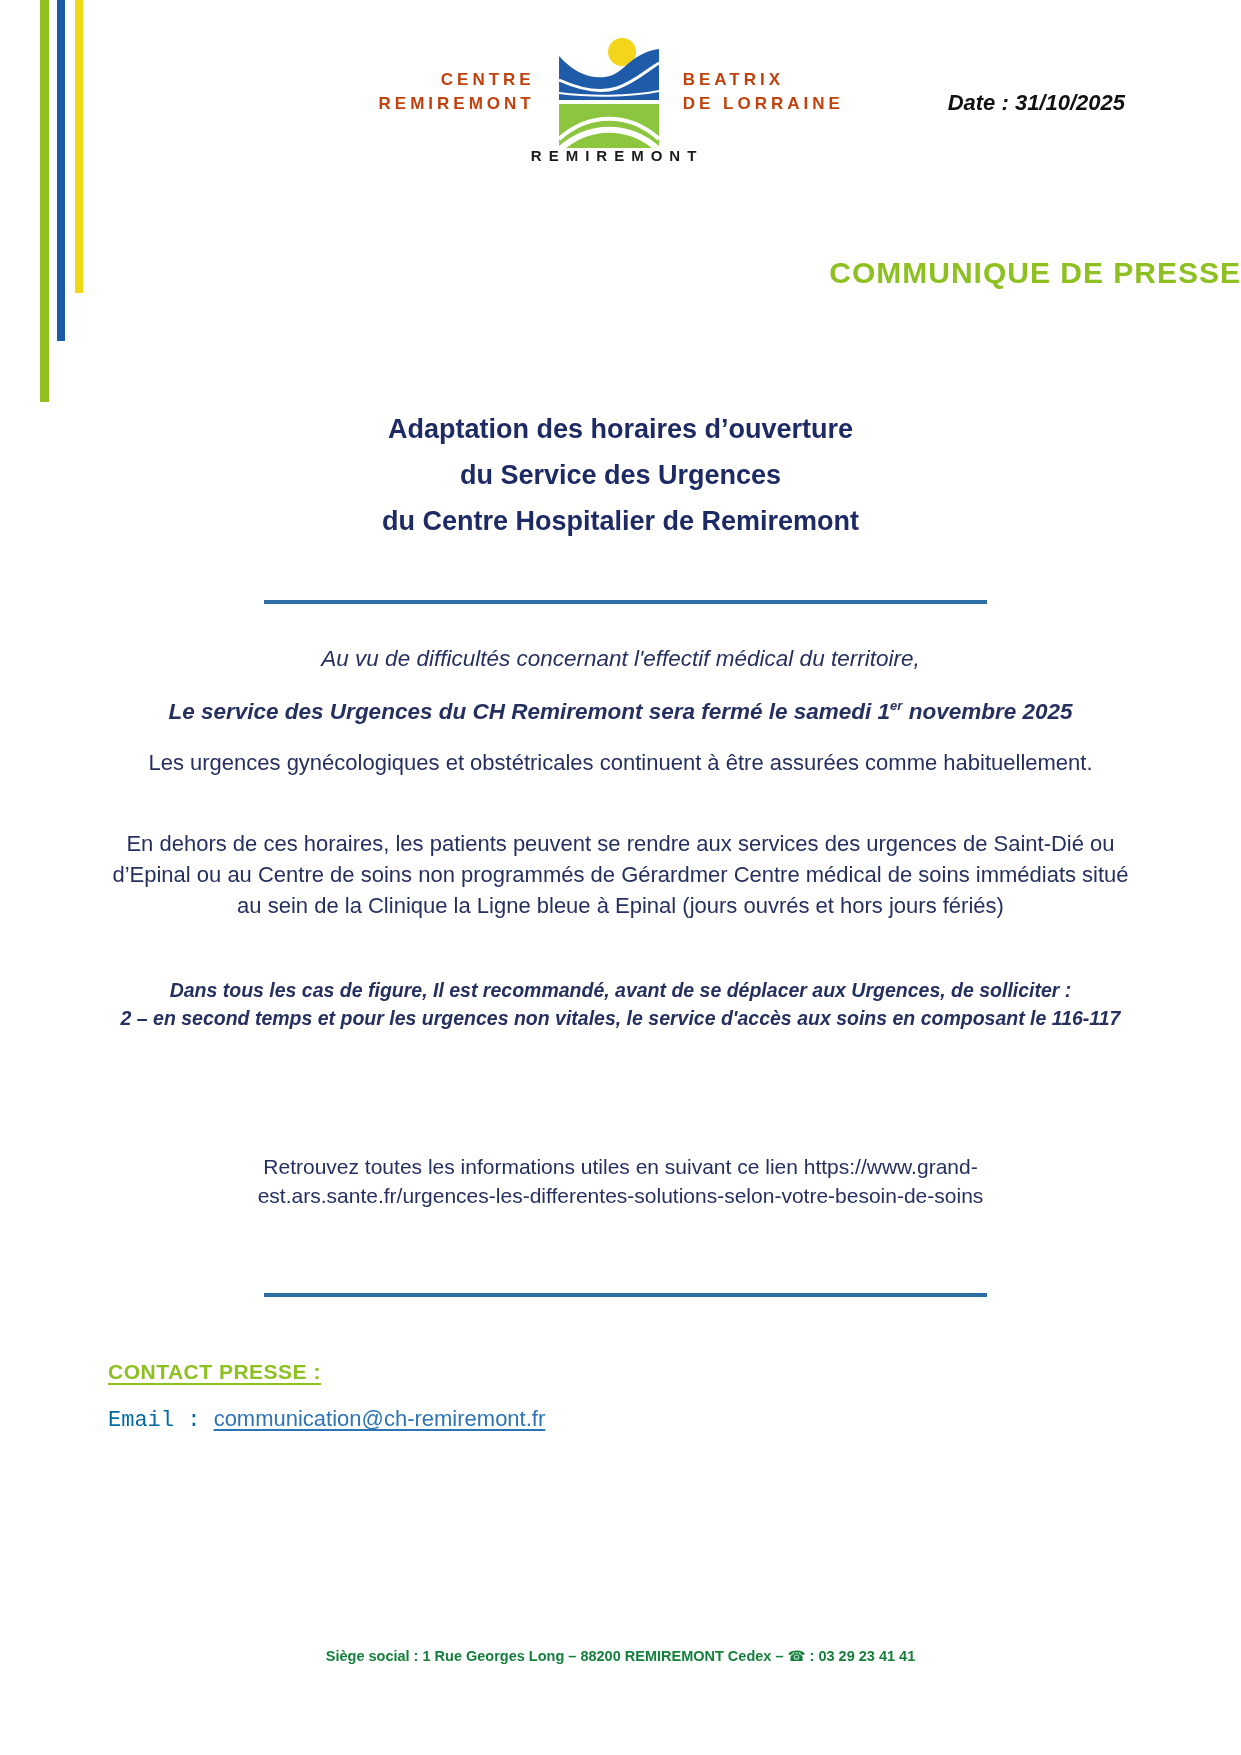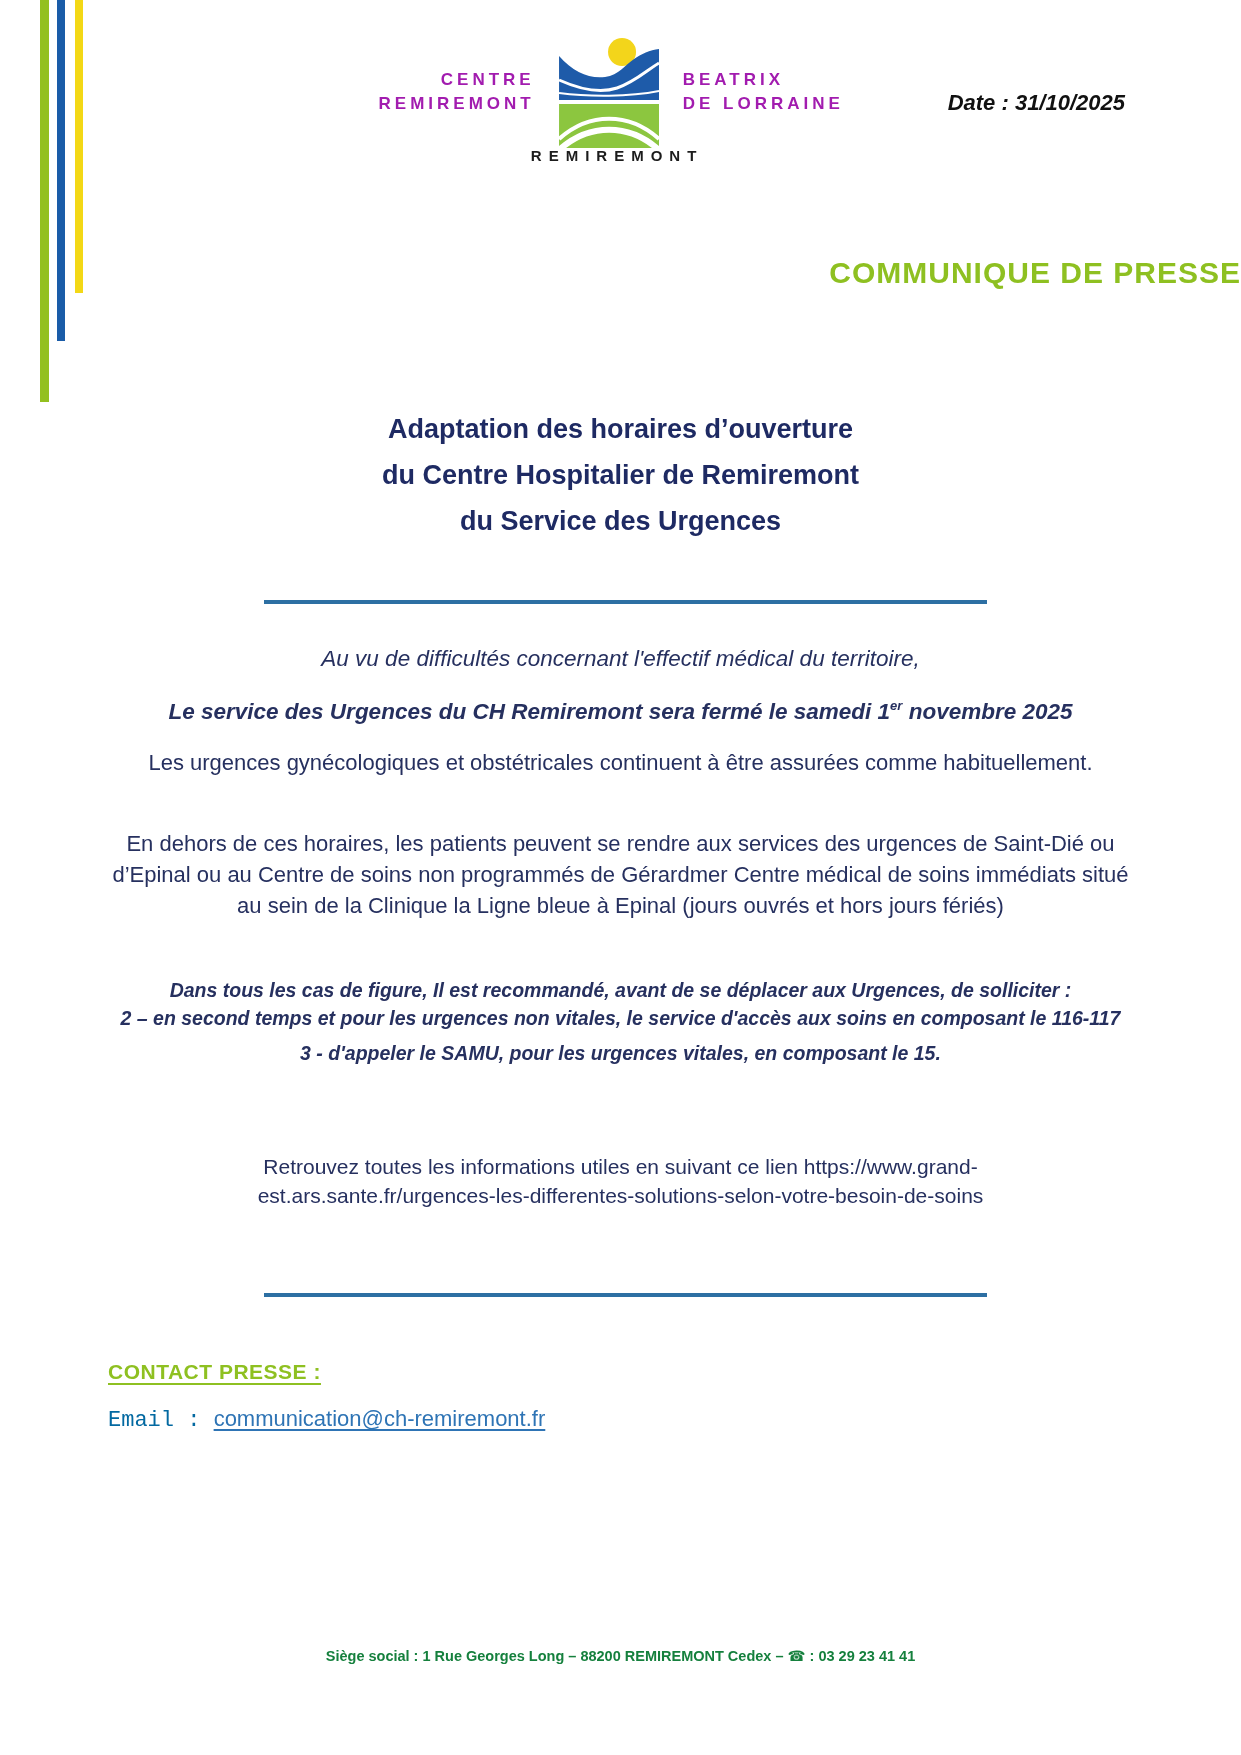--- a/index.html
+++ b/index.html
@@ -11,21 +11,21 @@
   .bar{position:absolute;top:0;}
   .bar.green{left:40px;width:9px;height:402px;background:#93c01f;}
   .bar.blue{left:57px;width:8px;height:341px;background:#1a5ca8;}
   .bar.yellow{left:75px;width:8px;height:293px;background:#f3d816;}
 
   
   .logo-row{
     position:absolute;top:36px;left:50%;transform:translateX(-52%);
     display:flex;align-items:center;gap:24px;
   }
-  .logo-text{font-weight:bold;color:#a21caf;font-size:17px;line-height:24px;letter-spacing:4px;white-space:nowrap;}
+  .logo-text{font-weight:bold;color:#c2410c;font-size:17px;line-height:24px;letter-spacing:4px;white-space:nowrap;}
   .logo-text.left{text-align:right;}
   .logo-text.right{text-align:left;}
   .logo-bottom{
     position:absolute;top:147px;left:50%;transform:translateX(-52%);
     font-weight:bold;color:#1c1c1c;font-size:15px;letter-spacing:7px;white-space:nowrap;
   }
   .date{
     position:absolute;top:90px;right:116px;
     font-weight:bold;font-style:italic;font-size:22px;color:#111111;
   }
@@ -94,38 +94,37 @@
   </div>
 </div>
 <div class="logo-bottom">REMIREMONT</div>
 
 <div class="date">Date : 31/10/2025</div>
 
 <div class="kicker">COMMUNIQUE DE PRESSE</div>
 
 <div class="doc-title">
   <div>Adaptation des horaires d’ouverture</div>
+  <div>du Service des Urgences</div>
   <div>du Centre Hospitalier de Remiremont</div>
-  <div>du Service des Urgences</div>
 </div>
 
 <div class="divider one"></div>
 
 <div class="para intro">Au vu de difficultés concernant l'effectif médical du territoire,</div>
 
 <div class="para closure"><span>Le service des Urgences du CH Remiremont sera fermé le samedi 1</span><sup>er</sup><span> novembre 2025</span></div>
 
 <div class="para gyneco">Les urgences gynécologiques et obstétricales continuent à être assurées comme habituellement.</div>
 
 <div class="para alternatives">En dehors de ces horaires, les patients peuvent se rendre aux services des urgences de Saint-Dié ou d’Epinal ou au Centre de soins non programmés de Gérardmer Centre médical de soins immédiats situé au sein de la Clinique la Ligne bleue à Epinal (jours ouvrés et hors jours fériés)</div>
 
 <div class="para recos">
   <div>Dans tous les cas de figure, Il est recommandé, avant de se déplacer aux Urgences, de solliciter :</div>
   <div>2 – en second temps et pour les urgences non vitales, le service d'accès aux soins en composant le 116-117</div>
-  <div class="r3">3 - d'appeler le SAMU, pour les urgences vitales, en composant le 15.</div>
 </div>
 
 <div class="para moreinfo">Retrouvez toutes les informations utiles en suivant ce lien https://www.grand-est.ars.sante.fr/urgences-les-differentes-solutions-selon-votre-besoin-de-soins</div>
 
 <div class="divider two"></div>
 
 <div class="contact-heading">CONTACT PRESSE :</div>
 <div class="email-line">
   <span class="email-label">Email : </span><span class="email-link">communication@ch-remiremont.fr</span>
 </div>

